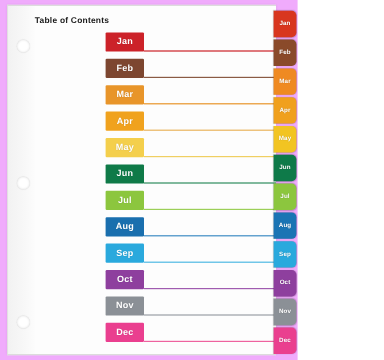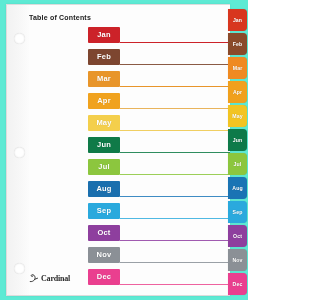--- a/index.html
+++ b/index.html
@@ -11,21 +11,21 @@
     width: 248px;
     height: 300px;
     font-family: "Liberation Sans", sans-serif;
     overflow: hidden;
   }
 
   #product-image {
     position: relative;
     width: 248px;
     height: 300px;
-    background: #5eead4;
+    background: #f0abfc;
     overflow: hidden;
   }
 
   
   .sheet {
     position: absolute;
     left: 6px;
     top: 4px;
     width: 224px;
     height: 292px;
@@ -216,29 +216,20 @@
         <div class="row">
           <div class="row-label" style="background: rgb(139, 144, 150);">Nov</div>
           <div class="row-rule" style="background: rgb(154, 160, 166);"></div>
         </div>
         <div class="row">
           <div class="row-label" style="background: rgb(234, 63, 143);">Dec</div>
           <div class="row-rule" style="background: rgb(238, 98, 159);"></div>
         </div>
       </div>
 
-    <div class="brand">
-      <span class="brand-swoosh">
-        <svg width="11" height="10" viewBox="0 0 11 10" aria-hidden="true">
-          <path d="M1.2 8.6 C2.6 8.9 4.6 8.2 5.6 6.6 C6.5 5.1 6.2 3.3 4.9 2.2 C4.2 1.6 3.2 1.4 2.6 1.9 C2.0 2.4 2.2 3.3 2.9 3.5 C3.4 3.7 3.9 3.4 3.9 2.9" fill="none" stroke="#2b2b2b" stroke-width="0.9" stroke-linecap="round"></path>
-          <path d="M5.4 6.4 L8.6 5.2" fill="none" stroke="#2b2b2b" stroke-width="0.9" stroke-linecap="round"></path>
-        </svg>
-      </span>
-      <span class="brand-name">Cardinal</span>
-    </div>
   </div>
 
   <div class="tabs" id="tabs-container">
       <div class="tab" style="top: 5px; height: 22px; background: rgb(216, 54, 31);">
         <span class="tab-text">Jan</span>
       </div>
       <div class="tab" style="top: 29px; height: 22px; background: rgb(138, 74, 42);">
         <span class="tab-text">Feb</span>
       </div>
       <div class="tab" style="top: 53px; height: 22px; background: rgb(239, 138, 34);">

